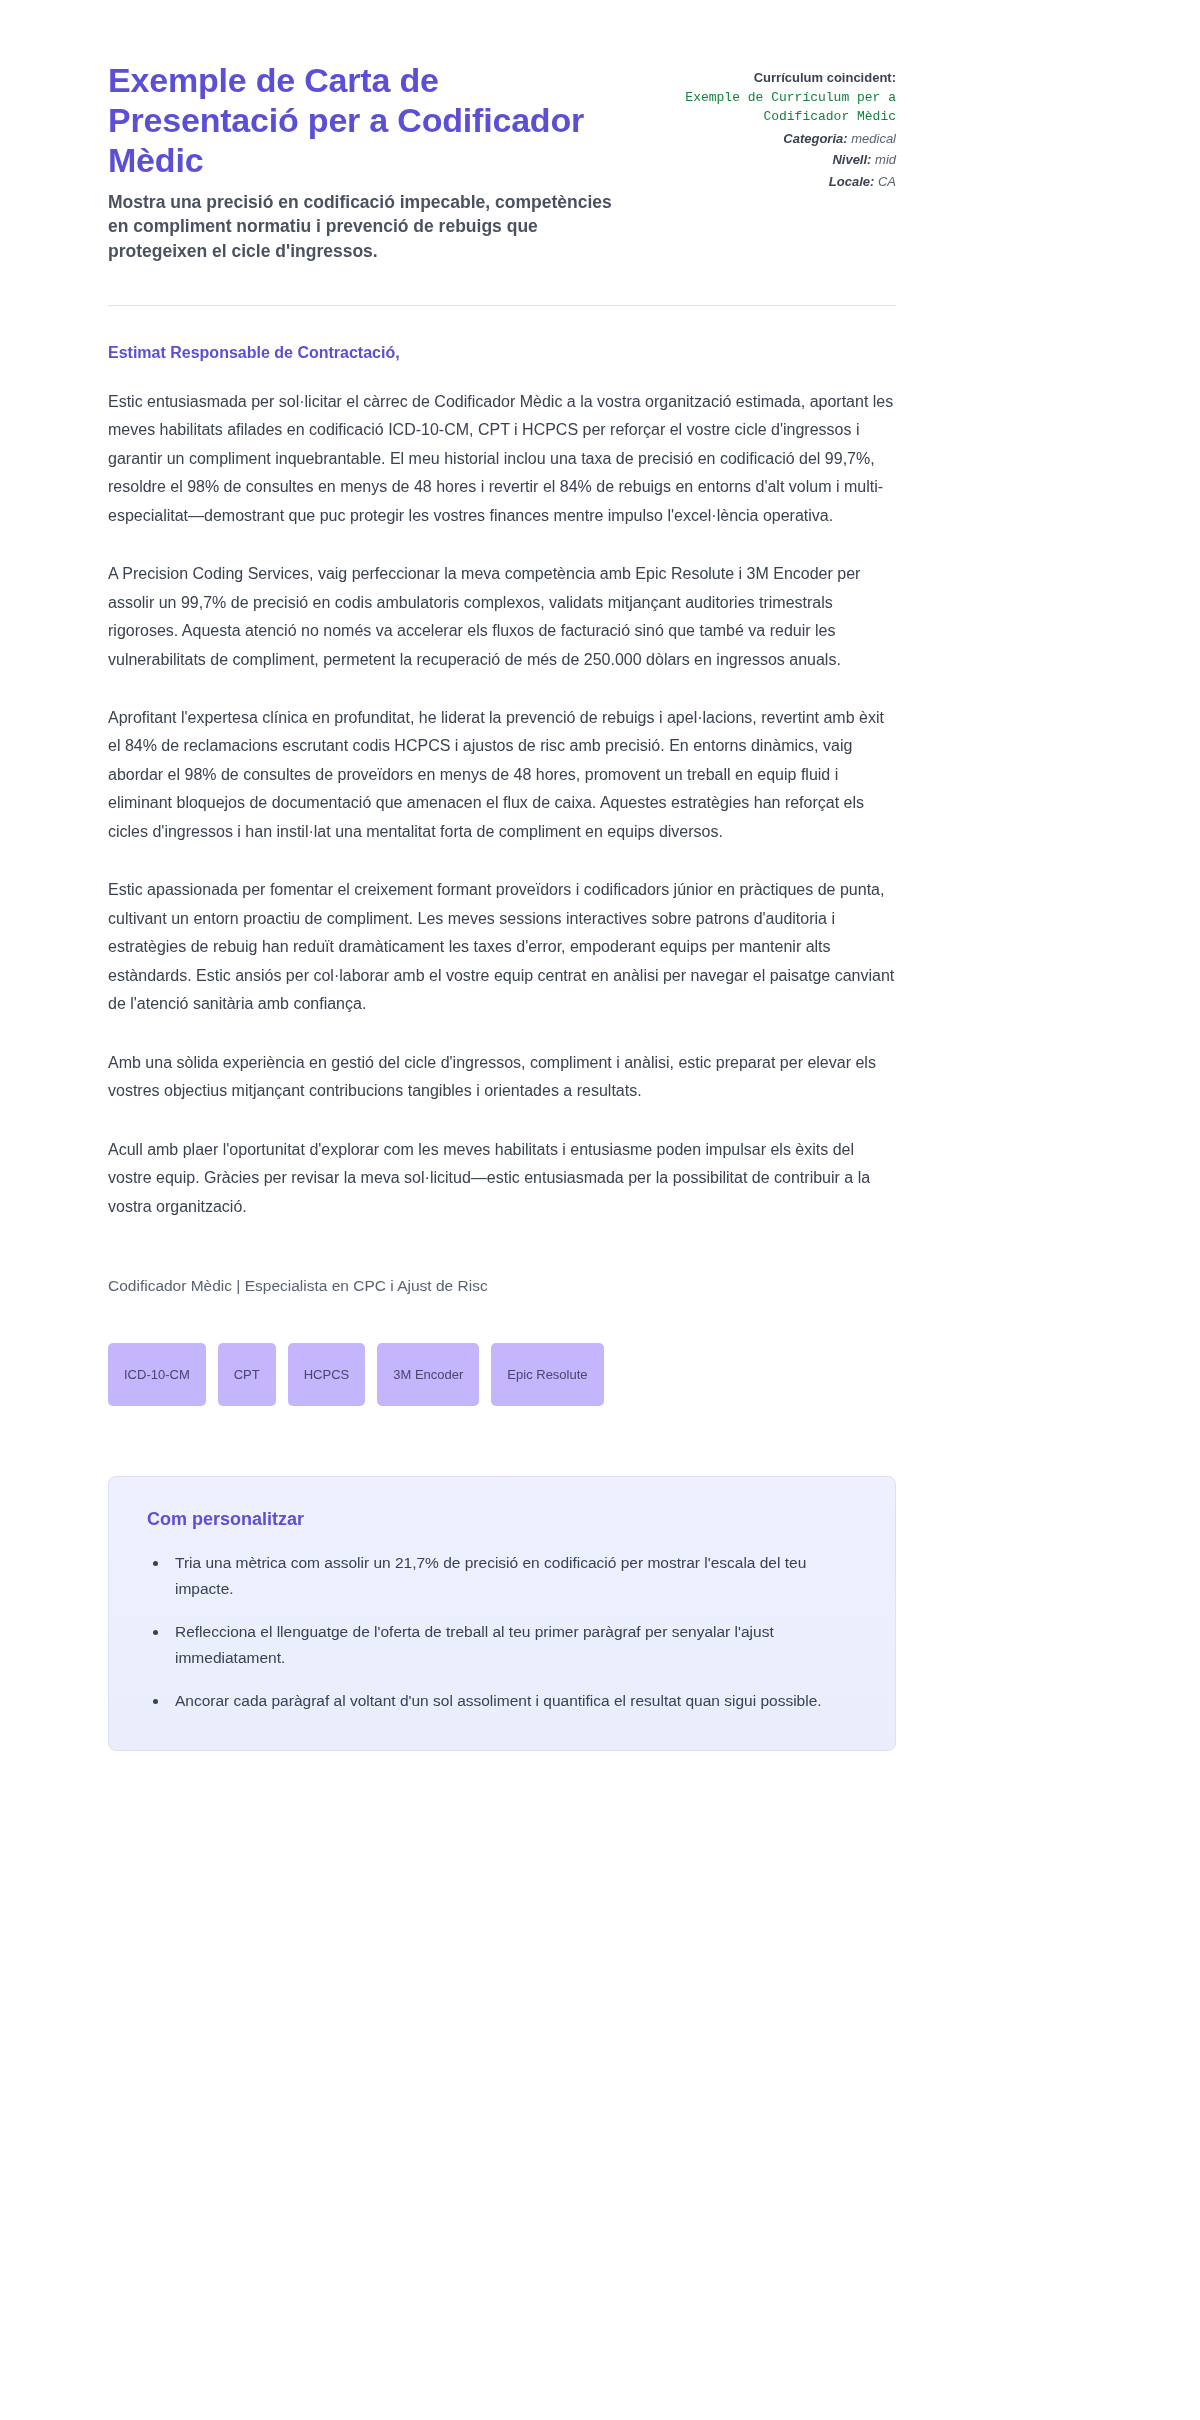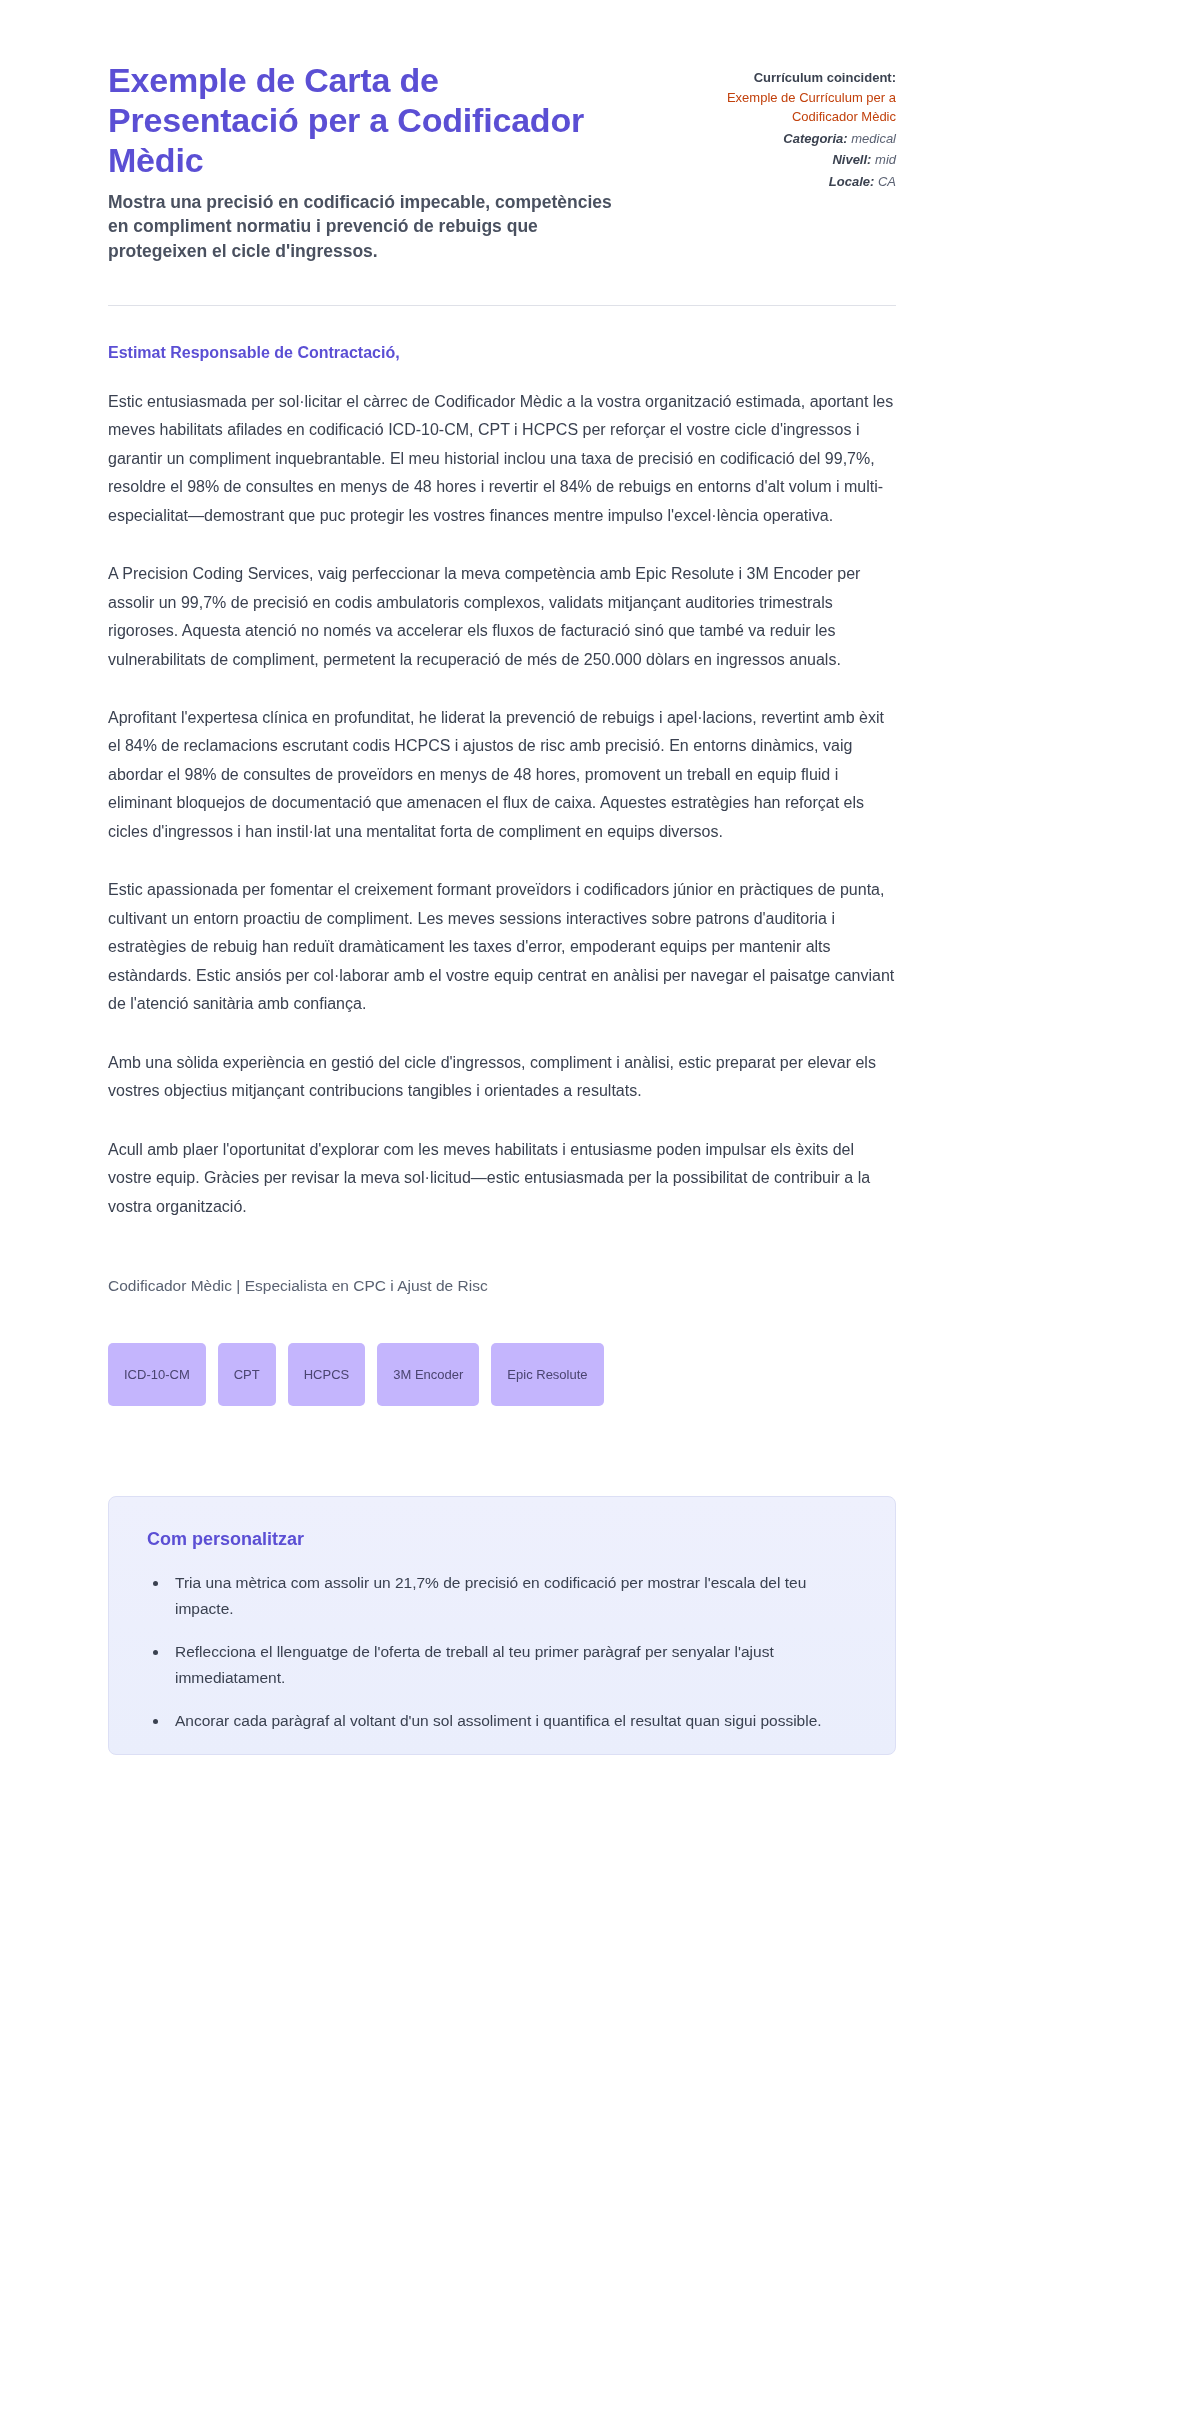--- a/index.html
+++ b/index.html
@@ -56,21 +56,22 @@
     padding-top: 8px;
     min-width: 230px;
   }
   .meta-heading {
     font-weight: bold;
     color: #3b4250;
     display: block;
   }
   .meta-match {
     display: block;
-    color: #c2410c;
+    color: #15803d;
+    font-family: Liberation Mono, monospace;
   }
   .meta-row {
     display: block;
     margin-top: 2px;
     font-style: italic;
   }
   .meta-label {
     font-weight: bold;
     color: #3b4250;
   }
@@ -126,25 +127,25 @@
     background: #c4b5fd;
     color: #4a4470;
     font-size: 13px;
     border-radius: 5px;
     padding: 24px 16px;
     white-space: nowrap;
   }
 
   
   .callout {
-    margin-top: 90px;
+    margin-top: 70px;
     background: linear-gradient(180deg, #eef0fd 0%, #eaeefc 100%);
     border: 1px solid #dcdff5;
     border-radius: 8px;
-    padding: 32px 38px 20px 38px;
+    padding: 32px 38px 36px 38px;
   }
   .callout-title {
     font-size: 18px;
     font-weight: bold;
     color: #5b4fd4;
     margin: 0 0 20px 0;
   }
   .callout ul {
     margin: 0;
     padding-left: 22px;

